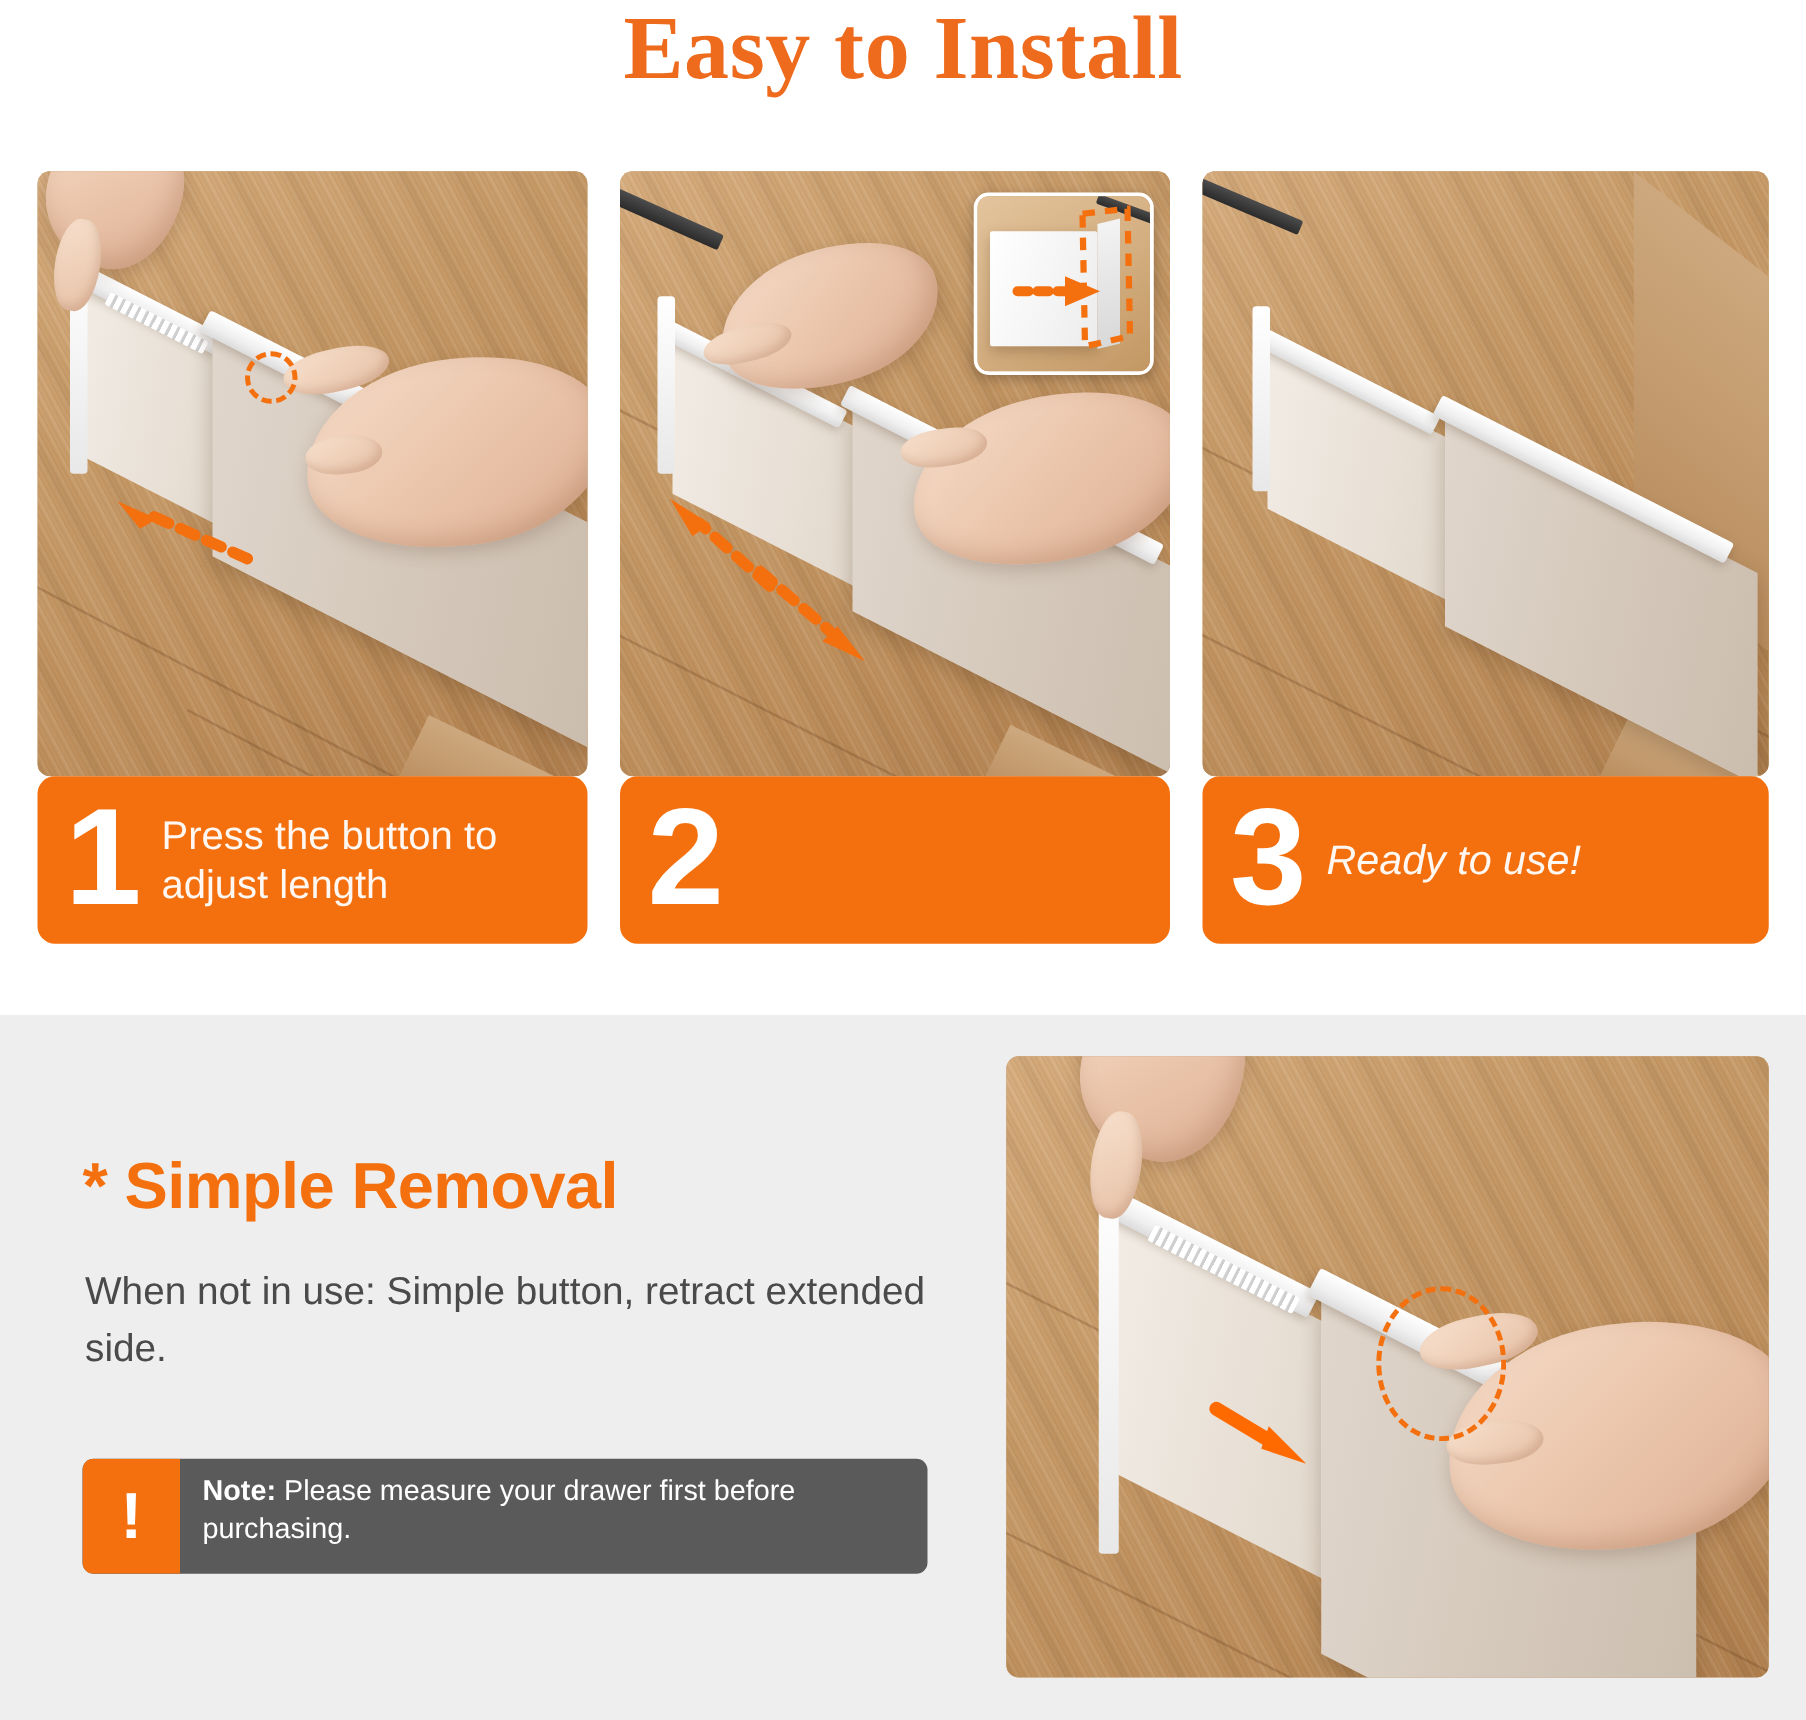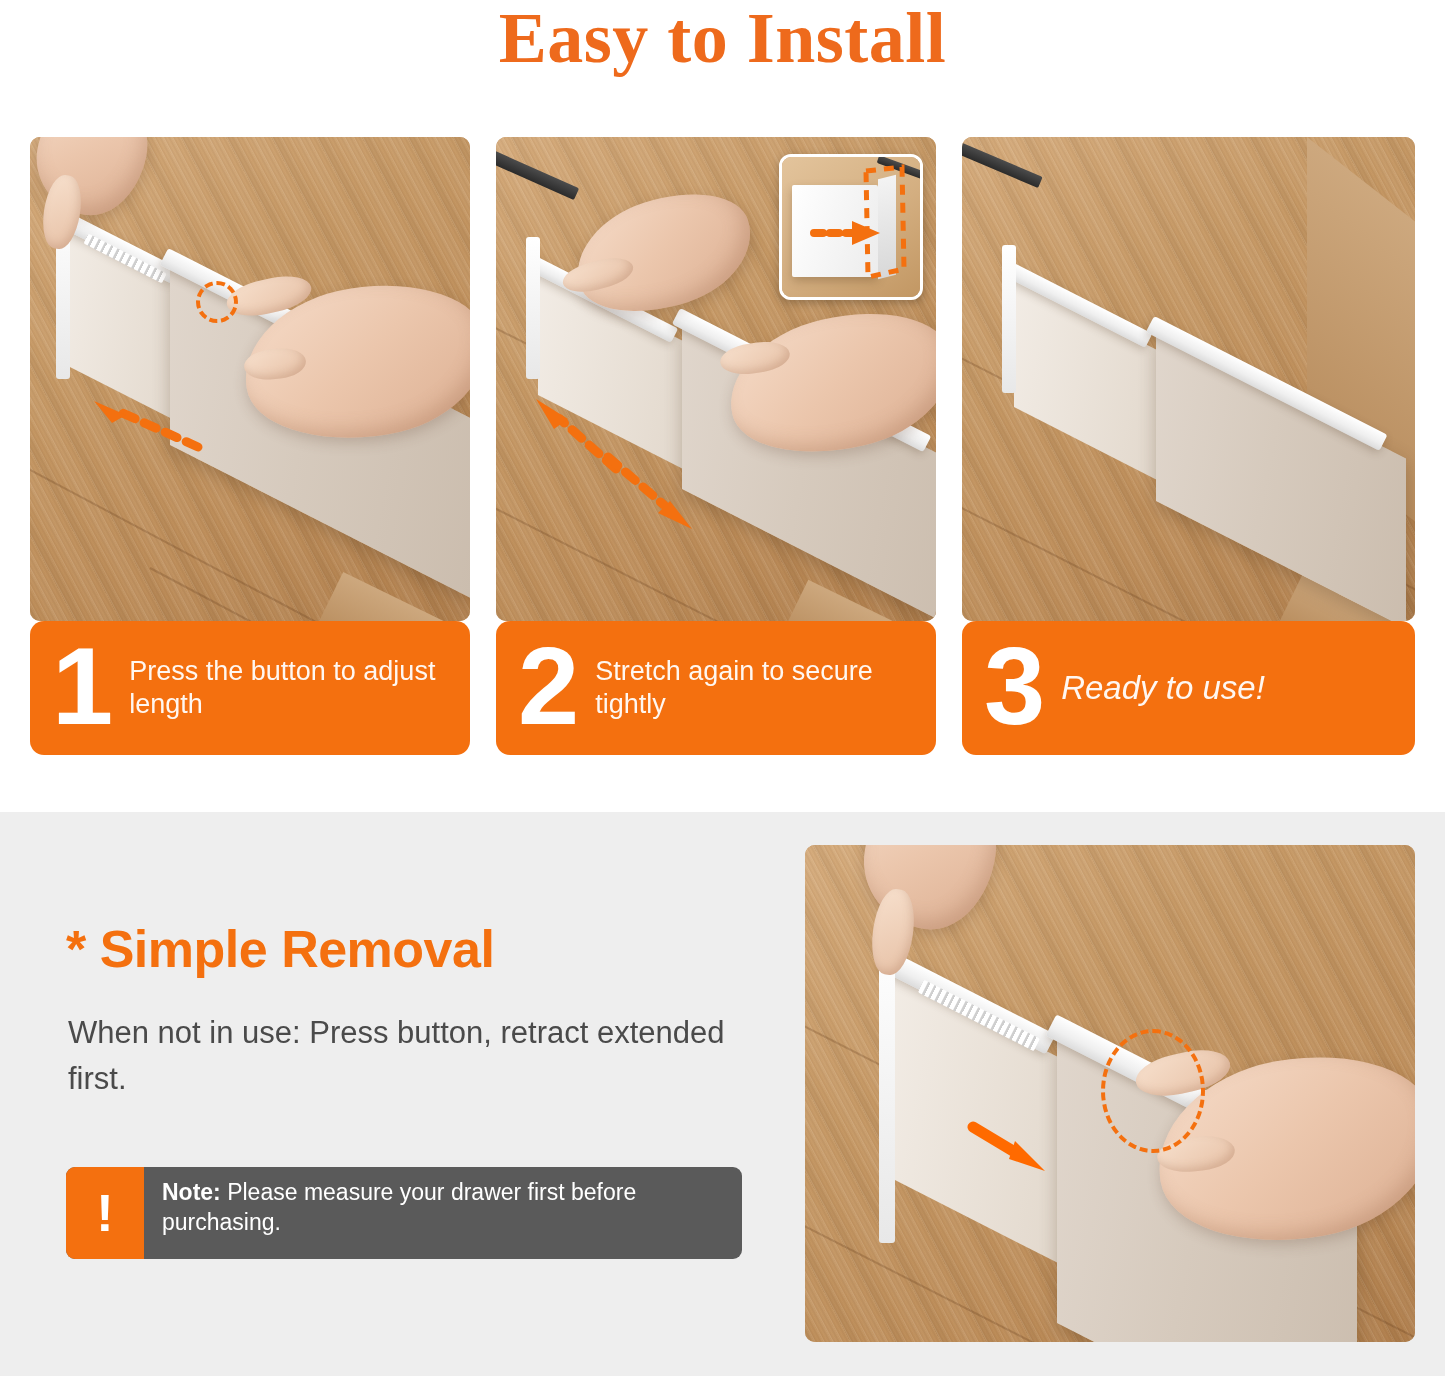--- a/index.html
+++ b/index.html
@@ -186,21 +186,21 @@
     color:#ffffff;
     font-size:110px;
     font-weight:bold;
     line-height:0.86;
     letter-spacing:-2px;
     margin-right:18px;
     margin-top:-4px;
   }
   .caption-text {
     color:#FFF7F1;
-    font-size:27px;
+    font-size:32px;
     line-height:1.23;
     font-weight:400;
   }
   #step-card-3 .caption-text { font-size:33px;font-style:italic; }
 
   
   #bottom-section {
     position:absolute;
     left:0; top:812px;
     width:1445px; height:564px;
@@ -358,21 +358,20 @@
 
           <svg class="arrow-svg" style="left:28px; top:56px;" width="90" height="40" viewBox="0 0 90 40">
             <path d="M4 20 L44 20" stroke="#F4700F" stroke-width="8" stroke-dasharray="9 7" fill="none" stroke-linecap="round"></path>
             <path d="M70 20 L42 8 L42 32 Z" fill="#F4700F"></path>
           </svg>
         </div>
       </div>
 
       <div class="caption-bar">
         <div class="caption-number">2</div>
-        <div class="caption-text">Stretch again to secure tightly</div>
       </div>
     </div>
 
     <div class="step-card" id="step-card-3">
 
       <div class="photo">
         <div class="wood"></div>
         <div class="wood-plank-line" style="left:-60px; top:190px; width:740px; transform:rotate(27deg);"></div>
         <div class="wood-plank-line" style="left:-20px; top:360px; width:700px; transform:rotate(27deg);"></div>
 
@@ -393,21 +392,21 @@
         <div class="caption-number">3</div>
         <div class="caption-text">Ready to use!</div>
       </div>
     </div>
   </div>
 
   <div id="bottom-section">
 
     <div id="removal-title">* Simple Removal</div>
 
-    <div id="removal-desc">When not in use: Press button, retract extended first.</div>
+    <div id="removal-desc">When not in use: Simple button, retract extended side.</div>
 
     <div id="note-badge">
       <div id="note-exclaim">!</div>
       <div id="note-text">
         <b>Note: </b>
         <span>Please measure your drawer first before purchasing.</span>
       </div>
     </div>
 
     <div id="removal-photo">

